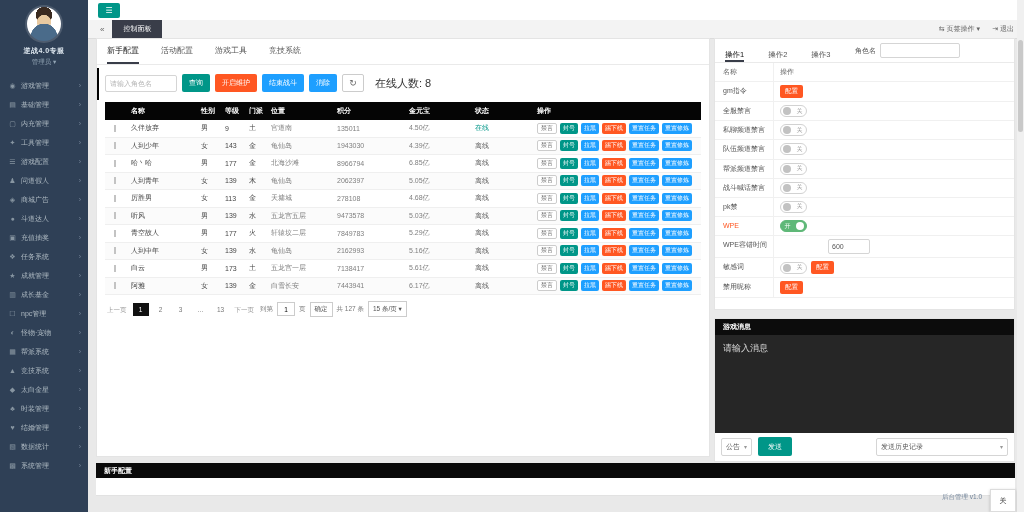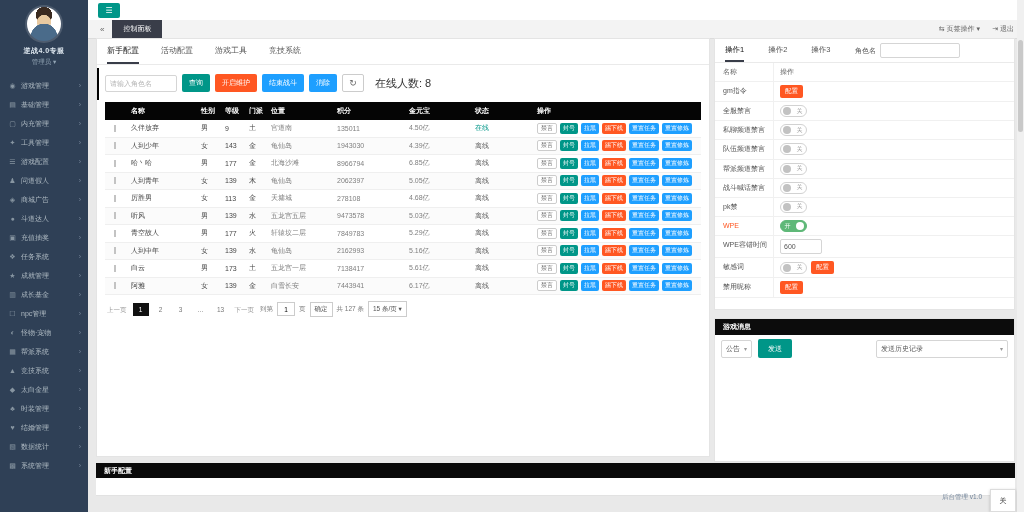--- a/index.html
+++ b/index.html
@@ -73,37 +73,37 @@
   .pg.active{background:#111;color:#fff;}
   .pg.nav{color:#999;}
   .pg-inp{width:16px;height:12px;border:1px solid #ccc;font-size:6.5px;text-align:center;padding:0;}
   .pg-btn{height:15px;border:1px solid #ccc;background:#fff;font-size:6.5px;padding:0 4px;cursor:pointer;color:#555;}
   .pg-sel{border:1px solid #ccc;height:14px;line-height:14px;padding:0 4px;cursor:pointer;color:#555;}
 
   
   .right-card{position:absolute;left:714px;top:38px;width:301px;height:272px;background:#fff;
     border:1px solid #e4e4e4;box-sizing:border-box;overflow:hidden;}
   .ptabs{height:23px;border-bottom:1px solid #eaeaea;display:flex;align-items:flex-end;padding-left:10px;gap:24px;}
-  .ptab{font-size:7.5px;color:#555;padding-bottom:5px;border-bottom:2px solid transparent;cursor:pointer;}
+  .ptab{font-size:7.5px;color:#555;border-bottom:2px solid transparent;cursor:pointer;}
   .ptab.active{color:#111;border-bottom:2px solid #393D49;}
   .rolef{position:absolute;left:140px;top:4px;display:flex;align-items:center;font-size:7px;color:#555;}
   .rolef input{width:80px;height:15px;border:1px solid #d5d5d5;border-radius:2px;margin-left:4px;font-size:7px;padding:0 3px;box-sizing:border-box;}
   .prow{display:flex;border-bottom:1px solid #f0f0f0;font-size:7px;color:#555;}
   .prow.phead{color:#666;}
   .plabel{width:50px;padding:4px 0 4px 8px;line-height:1.45;}
   .plabel.hl{color:#FF5722;}
   .pctrl{flex:1;padding:3px 6px;display:flex;align-items:center;gap:4px;border-left:1px solid #f0f0f0;}
   .sw{width:27px;height:12px;border-radius:12px;border:1px solid #d2d2d2;background:#fff;display:flex;
     align-items:center;font-size:6px;color:#999;cursor:pointer;box-sizing:border-box;}
   .sw .knob{width:8px;height:8px;border-radius:50%;background:#c2c2c2;margin:0 2px;}
   .sw .sw-t{flex:1;text-align:center;}
   .sw.on{background:#5FB878;border-color:#5FB878;color:#fff;}
   .sw.on .knob{background:#fff;}
   .cfg{background:#FF5722;border:none;border-radius:2px;color:#fff;font-size:6.5px;height:13px;padding:0 5px;cursor:pointer;}
-  .pin{width:42px;height:15px;border:1px solid #d5d5d5;border-radius:2px;font-size:7px;padding:0 3px;box-sizing:border-box;color:#555;}
+  .pin{width:42px;height:15px;border:1px solid #d5d5d5;border-radius:2px;font-size:7px;padding:0 3px;box-sizing:border-box;color:#555;margin-left:48px;}
 
   
   .msg-card{position:absolute;left:714px;top:318px;width:301px;height:144px;background:#fff;
     border:1px solid #e4e4e4;box-sizing:border-box;overflow:hidden;}
   .msg-head{height:16px;line-height:16px;background:#0c0c0c;color:#fff;font-size:7px;font-weight:bold;padding-left:8px;}
   .msg-ta{display:block;width:100%;height:98px;background:#262626;border:none;resize:none;color:#ddd;
     font-size:9px;padding:7px 8px;box-sizing:border-box;outline:none;font-family:inherit;}
   .msg-ta::placeholder{color:#d8d8d8;}
   .msg-ctl{display:flex;align-items:center;height:27px;padding:0 6px;gap:6px;}
   .sel{border:1px solid #d5d5d5;border-radius:2px;height:16px;display:flex;align-items:center;
@@ -535,20 +535,21 @@
           <span class="plabel">禁用昵称</span>
           <span class="pctrl">
             <button class="cfg">配置</button>
           </span>
         </div>
       </div>
   </section>
 
   <section class="msg-card">
     <div class="msg-head">游戏消息</div>
+    <textarea class="msg-ta" placeholder="请输入消息" style=""></textarea>
     <div class="msg-ctl">
       <span class="sel">
         <span>公告</span>
         <span class="caret">▾</span>
       </span>
       <button class="b green send">发送</button>
       <span class="sel history">
         <span>发送历史记录</span>
         <span class="caret">▾</span>
       </span>

